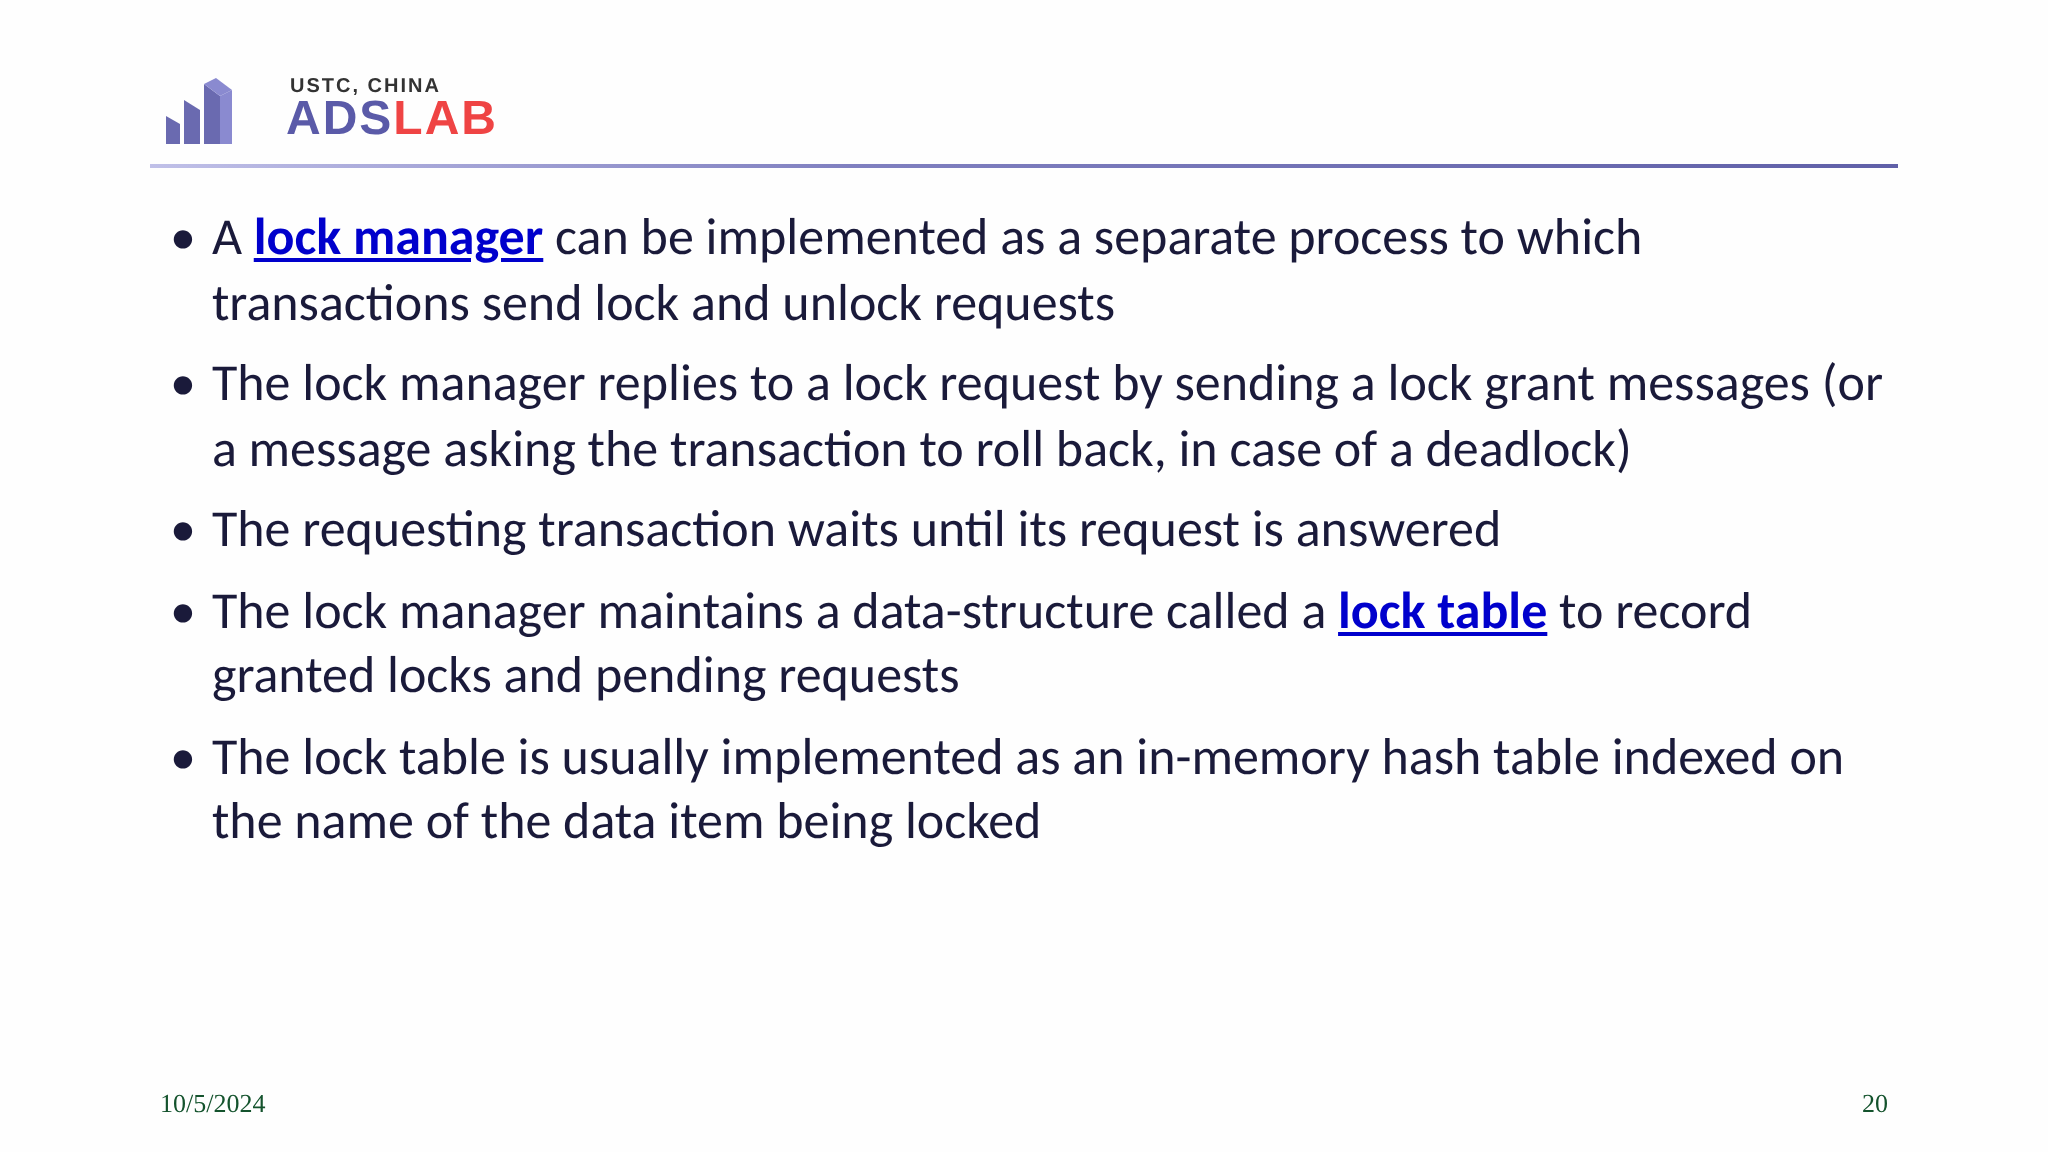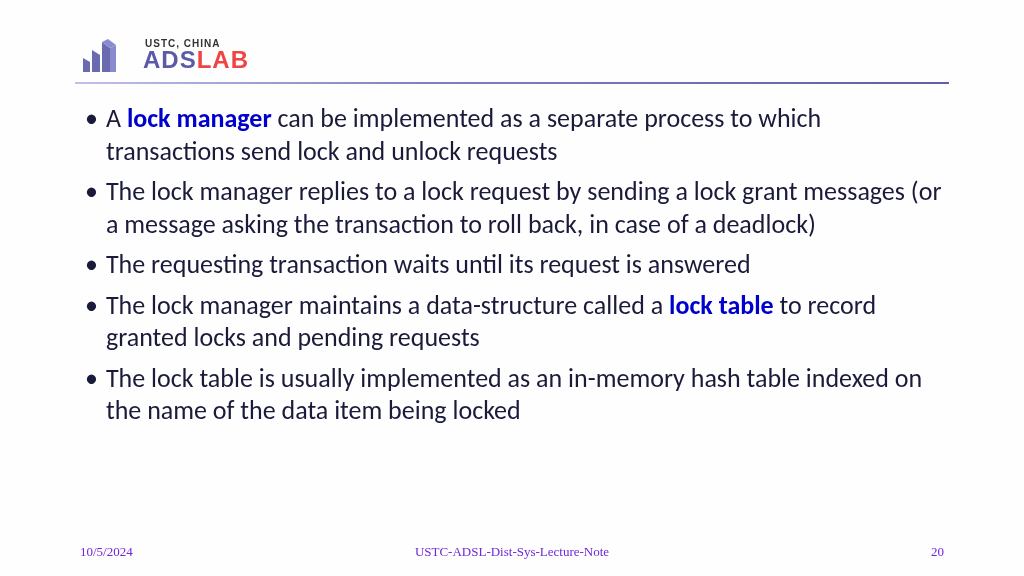--- a/index.html
+++ b/index.html
@@ -77,31 +77,32 @@
     }
     .bullet-marker {
       flex: 0 0 auto;
       margin-right: 8px;
       margin-left: 5px;
     }
     .bullet-text { flex: 1; }
     .emph {
       color: #0000cc;
       font-weight: bold;
+      text-decoration: underline;
     }
     .footer {
       position: absolute;
       bottom: 16px;
       left: 80px;
       right: 80px;
       display: flex;
       justify-content: space-between;
       font-family: Georgia, 'Times New Roman', serif;
       font-size: 13px;
-      color: #6d28d9;
+      color: #14532d;
     }
     .footer-center {
       position: absolute;
       left: 50%;
       transform: translateX(-50%);
     }
   </style>
 </head>
 <body>
 
@@ -148,16 +149,15 @@
       <span class="bullet-text"><span>The lock manager maintains a data-structure called a </span><span class="emph">lock table</span><span> to record granted locks and pending requests</span></span>
     </div>
     <div class="bullet">
       <span class="bullet-marker">•</span>
       <span class="bullet-text"><span>The lock table is usually implemented as an in-memory hash table indexed on the name of the data item being locked</span><span class="emph"></span><span></span></span>
     </div>
   </div>
 
   <div class="footer">
     <span>10/5/2024</span>
-    <span class="footer-center">USTC-ADSL-Dist-Sys-Lecture-Note</span>
     <span>20</span>
   </div>
 </div>
 
 </body></html>

